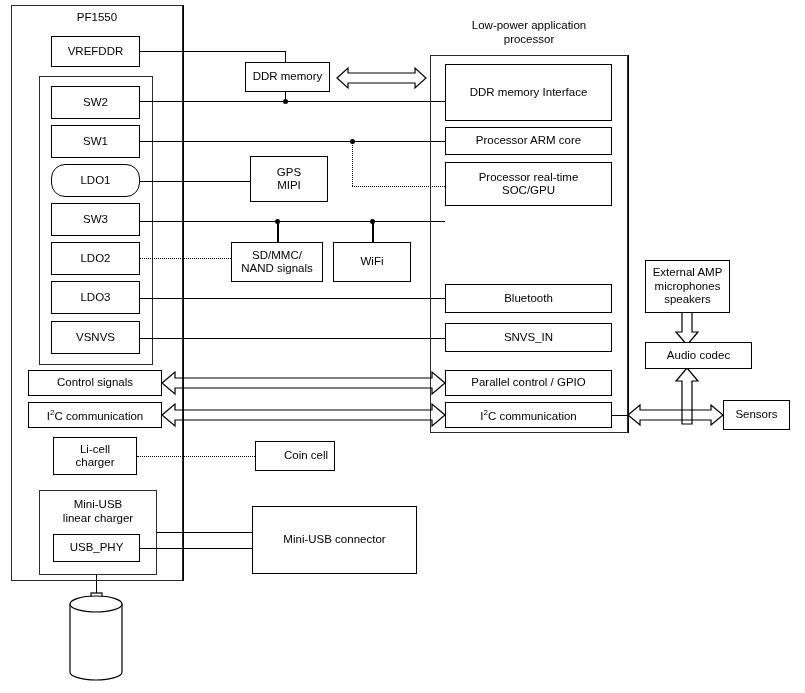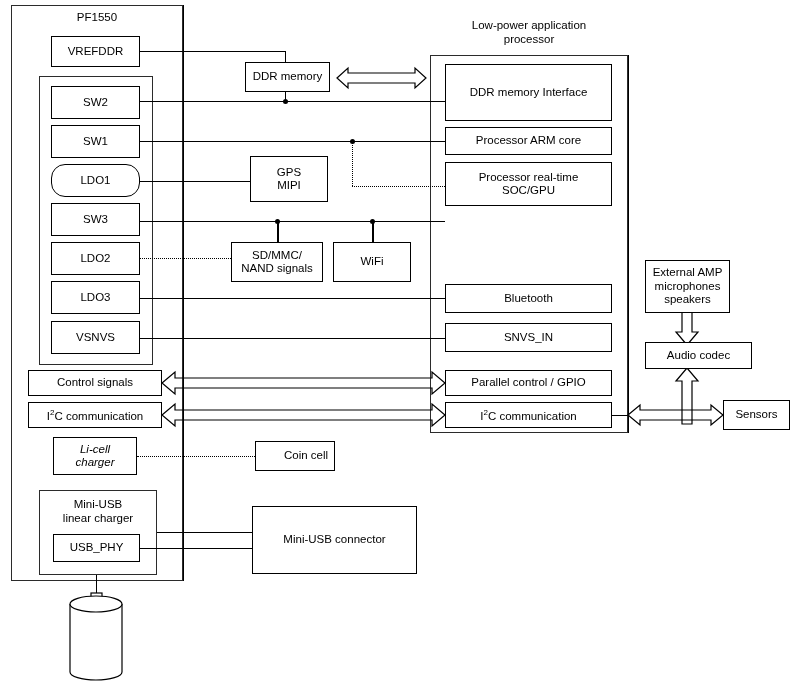--- a/index.html
+++ b/index.html
@@ -200,21 +200,21 @@
   <div class="box" style="left:51px; top:281px; width:89px; height:33px;">LDO3</div>
 
   <div class="box" style="left:51px; top:321px; width:89px; height:33px;">VSNVS</div>
 
   <div class="box" style="left:28px; top:370px; width:134px; height:26px;">Control signals</div>
 
   <div class="box" style="left:28px; top:402px; width:134px; height:26px;">
     <span><span>I</span><span class="sup">2</span><span>C communication</span></span>
   </div>
 
-  <div class="box" style="left:53px; top:437px; width:84px; height:38px;font-style:italic;">Li-cell
+  <div class="box" style="left:53px; top:437px; width:84px; height:38px;">Li-cell
 charger</div>
 
   <div class="box" style="left:39px; top:490px; width:118px; height:85px; align-items:flex-start; padding-top:8px; border:none; background:transparent;">Mini-USB
 linear charger</div>
 
   <div class="box" style="left:53px; top:534px; width:87px; height:28px;">USB_PHY</div>
 
   <div class="box" style="left:245px; top:62px; width:85px; height:30px;">DDR memory</div>
 
   <div class="box" style="left:250px; top:156px; width:78px; height:46px;">GPS

